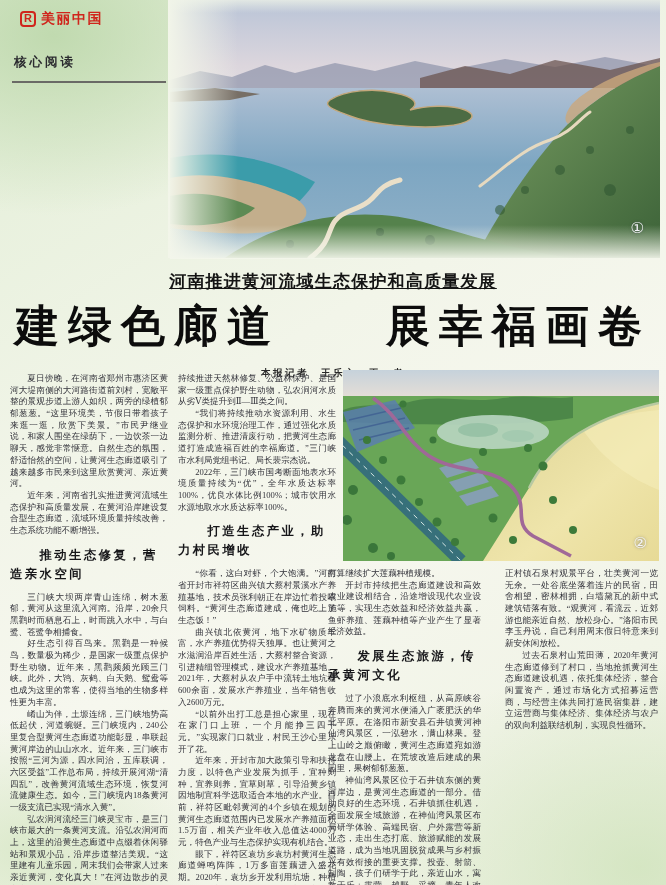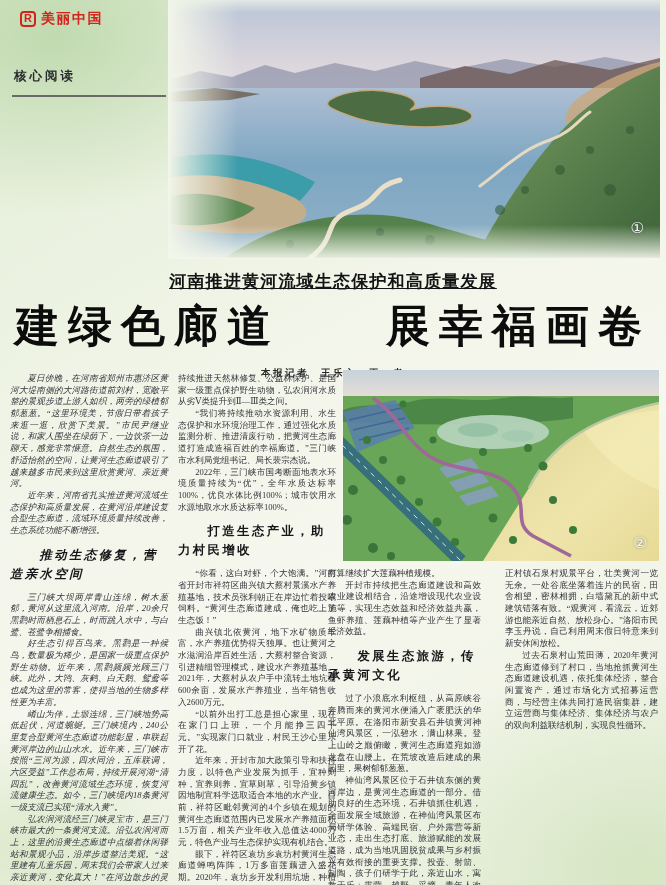--- a/index.html
+++ b/index.html
@@ -17,21 +17,21 @@
   
   .left-rail { position:absolute; left:12px; top:10px; width:156px; }
   .brand { display:flex; align-items:center; gap:5px; margin-left:8px; }
   .brand-logo {
     width:16px; height:16px; border:2.5px solid #d0251c; border-radius:4px;
     color:#d0251c; font-family:"Liberation Sans",sans-serif; font-weight:bold;
     font-size:11px; line-height:11px; text-align:center;
   }
   .brand-title { color:#d0251c; font-size:14px; font-weight:bold; letter-spacing:1.5px;
     font-family:Liberation Sans, sans-serif; }
-  .kicker-label { margin:40px 0 0 2px; font-size:12.5px; font-weight:bold; letter-spacing:3px; color:#2c2c30; }
+  .kicker-label { margin:26px 0 0 2px; font-size:12.5px; font-weight:bold; letter-spacing:3px; color:#2c2c30; }
   .core-rule { margin-top:10px; border:0; border-top:2.5px solid #6a6a66; width:154px; }
   .core-text {
     margin-top:16px; font-size:10.4px; line-height:18.8px; font-weight:bold;
     text-align:justify; text-indent:2em; letter-spacing:.6px; color:#3d3d40;
   }
   
   .photo1 { position:absolute; left:170px; top:0; width:490px; height:258px; }
   .photo1 svg { display:block; width:100%; height:100%; }
   .fade-left { position:absolute; left:-2px; top:0; bottom:0; width:70px;
     background:linear-gradient(90deg, rgba(242,245,233,1) 0%, rgba(242,245,233,0) 100%); }
@@ -49,21 +49,21 @@
   .hl-byline { margin-top:11px; font-size:9.5px; font-weight:bold; letter-spacing:2.5px; color:#2a2a2a; }
   
   .col { position:absolute; }
   .col p.para { font-size:8.6px; line-height:11.68px; text-align:justify; text-indent:2em; color:#33333b; }
   .col p.para.cont { text-indent:0; }
   .subhead {
     font-family:"Liberation Sans","DejaVu Sans",sans-serif;
     font-size:12.3px; font-weight:bold; color:#17171a; letter-spacing:2.5px;
     line-height:19px; text-indent:2.4em; margin:9px 0 8px;
   }
-  .col1 { left:10px;  top:373px; width:158px; height:510px;font-style:italic; }
+  .col1 { left:10px;  top:373px; width:158px; height:510px; }
   .col2 { left:178px; top:373px; width:158px; height:510px; }
   .col3 { left:328px; top:568px; width:153px; height:315px; }
   .col4 { left:505px; top:568px; width:153px; height:315px; }
   
   .photo2 { position:absolute; left:343px; top:370px; width:316px; height:191px; overflow:hidden; }
   .photo2 svg { display:block; width:100%; height:100%; }
   .photo2 .photo-badge { right:12px; bottom:10px; }
 </style>
 </head>
 <body>

